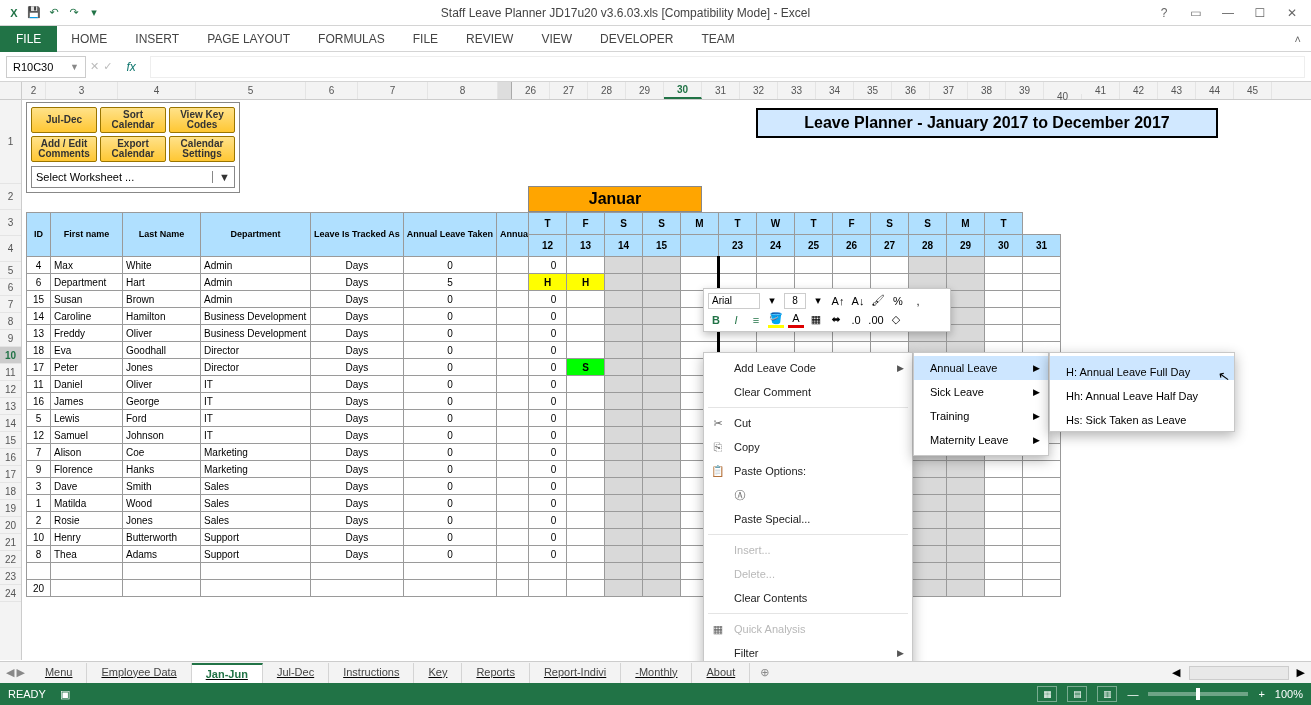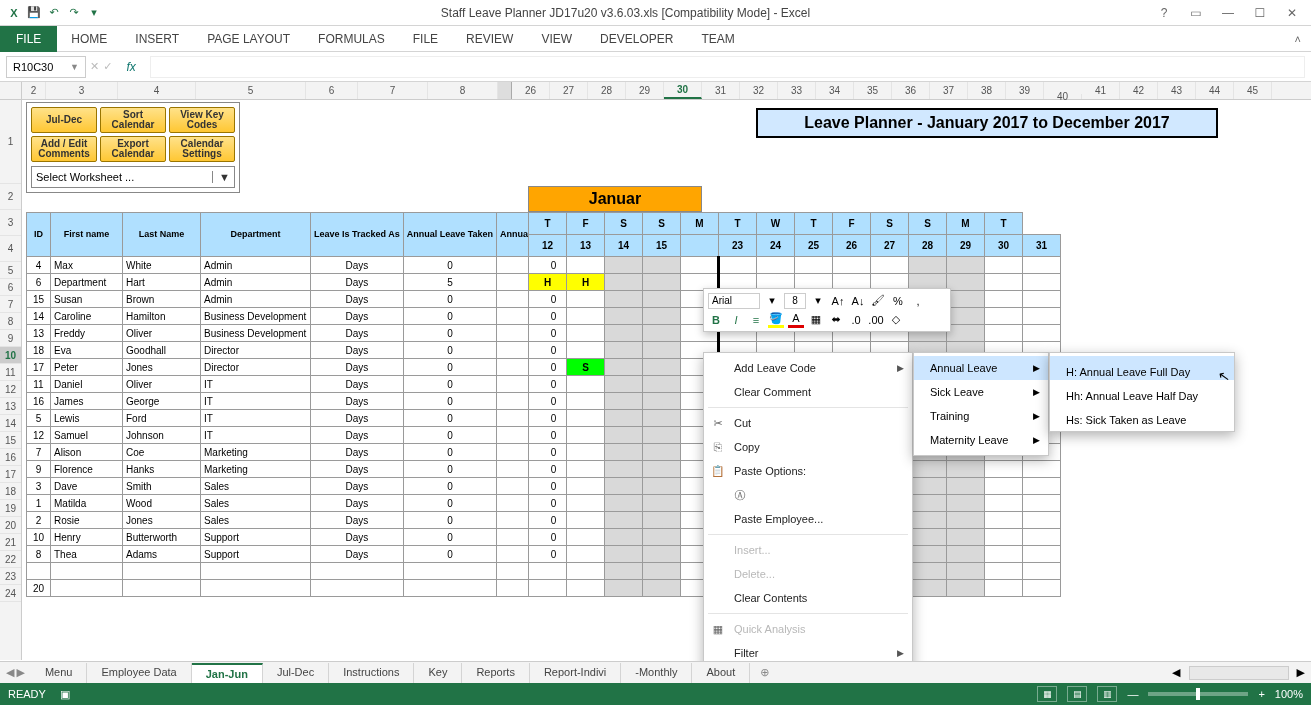--- a/index.html
+++ b/index.html
@@ -857,21 +857,21 @@
         </div>
         <div class="item">
           <span class="ico">📋</span>
           <span>Paste Options:</span>
         </div>
         <div class="item">
           <span></span>
           <span class="ico" style="left: 28px;">Ⓐ</span>
         </div>
         <div class="item">
-          <span>Paste Employee...</span>
+          <span>Paste Special...</span>
         </div>
         <div class="sep"></div>
         <div class="item dis">
           <span>Insert...</span>
         </div>
         <div class="item dis">
           <span>Delete...</span>
         </div>
         <div class="item">
           <span>Clear Contents</span>
@@ -916,21 +916,21 @@
     <div class="cursor">↖</div>
 
   </div>
 </div>
 
 <div class="sheet-tabs">
   <div class="nav">
     <span>◀</span>
     <span>▶</span>
   </div>
-  <div id="sheet-tabs-list" style="display:flex;">
+  <div id="sheet-tabs-list" style="display:flex;text-decoration:underline;">
       <div class="tab">Menu</div>
       <div class="tab">Employee Data</div>
       <div class="tab active">Jan-Jun</div>
       <div class="tab">Jul-Dec</div>
       <div class="tab">Instructions</div>
       <div class="tab">Key</div>
       <div class="tab">Reports</div>
       <div class="tab">Report-Indivi</div>
       <div class="tab">-Monthly</div>
       <div class="tab">About</div>

